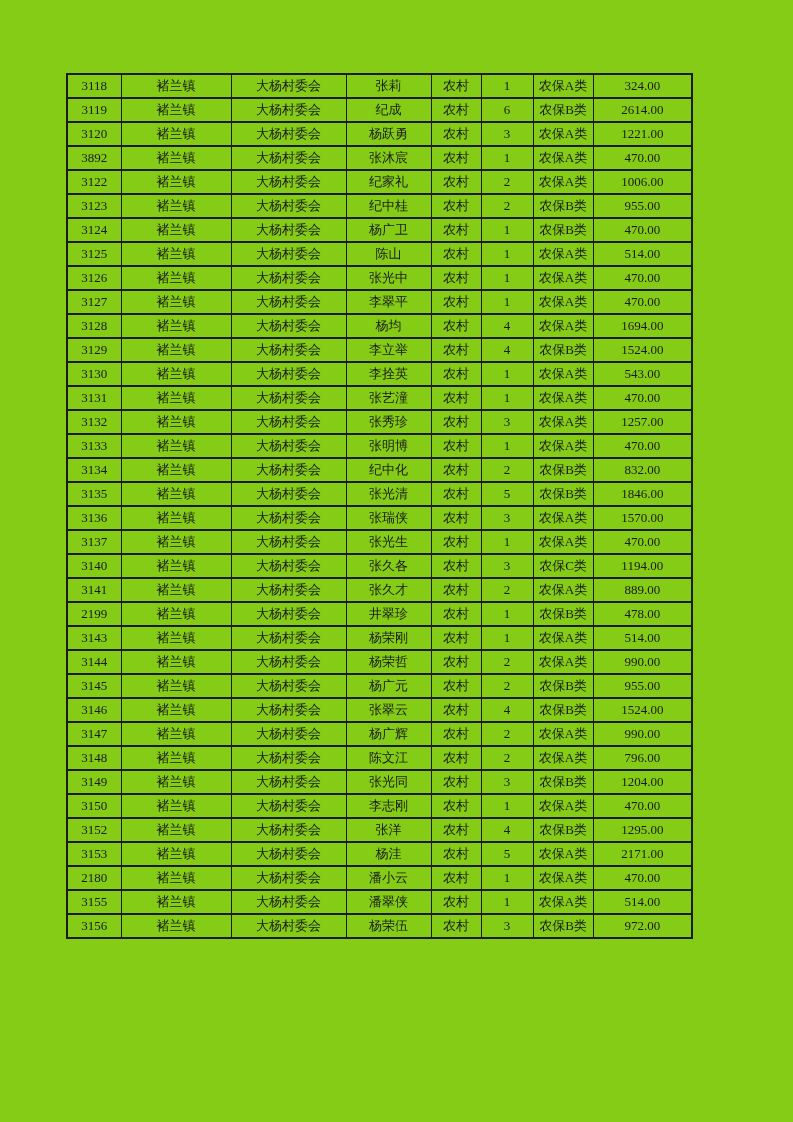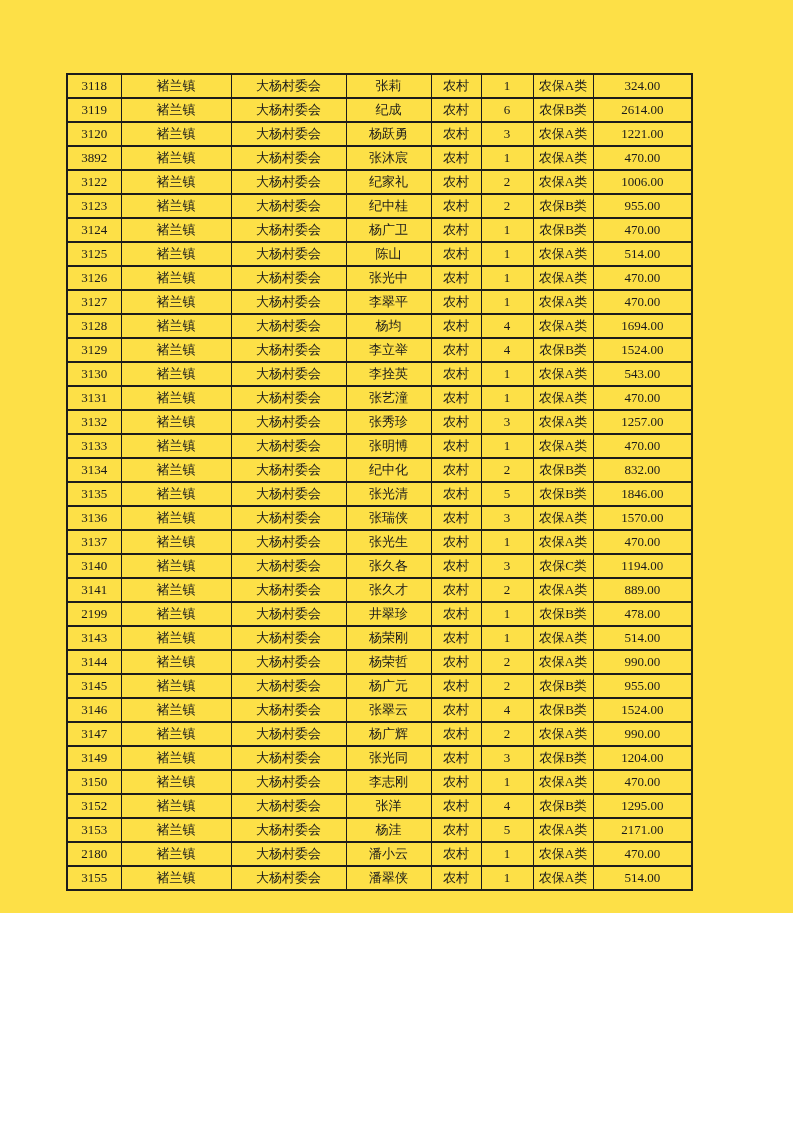--- a/index.html
+++ b/index.html
@@ -1,21 +1,21 @@
 <!DOCTYPE html>
 <html><head>
 <meta charset="utf-8">
 <style>
   html, body { margin: 0; padding: 0; }
   body { background: #ffffff; }
   .page {
     position: relative;
     width: 793px;
-    height: 913px;
-    background: #fde047;
+    height: 1122px;
+    background: #84cc16;
     overflow: hidden;
     font-family: "Liberation Serif", "DejaVu Serif", serif;
     color: #1a1a1a;
   }
   table.data-table {
     position: absolute;
     left: 66px;
     top: 73px;
     width: 625px;
     table-layout: fixed;
@@ -335,20 +335,30 @@
           <td>3147</td>
           <td>褚兰镇</td>
           <td>大杨村委会</td>
           <td>杨广辉</td>
           <td>农村</td>
           <td>2</td>
           <td>农保A类</td>
           <td>990.00</td>
         </tr>
         <tr>
+          <td>3148</td>
+          <td>褚兰镇</td>
+          <td>大杨村委会</td>
+          <td>陈文江</td>
+          <td>农村</td>
+          <td>2</td>
+          <td>农保A类</td>
+          <td>796.00</td>
+        </tr>
+        <tr>
           <td>3149</td>
           <td>褚兰镇</td>
           <td>大杨村委会</td>
           <td>张光同</td>
           <td>农村</td>
           <td>3</td>
           <td>农保B类</td>
           <td>1204.00</td>
         </tr>
         <tr>
@@ -393,16 +403,26 @@
         </tr>
         <tr>
           <td>3155</td>
           <td>褚兰镇</td>
           <td>大杨村委会</td>
           <td>潘翠侠</td>
           <td>农村</td>
           <td>1</td>
           <td>农保A类</td>
           <td>514.00</td>
+        </tr>
+        <tr>
+          <td>3156</td>
+          <td>褚兰镇</td>
+          <td>大杨村委会</td>
+          <td>杨荣伍</td>
+          <td>农村</td>
+          <td>3</td>
+          <td>农保B类</td>
+          <td>972.00</td>
         </tr>
       </tbody>
   </table>
 </div>
 
 </body></html>

